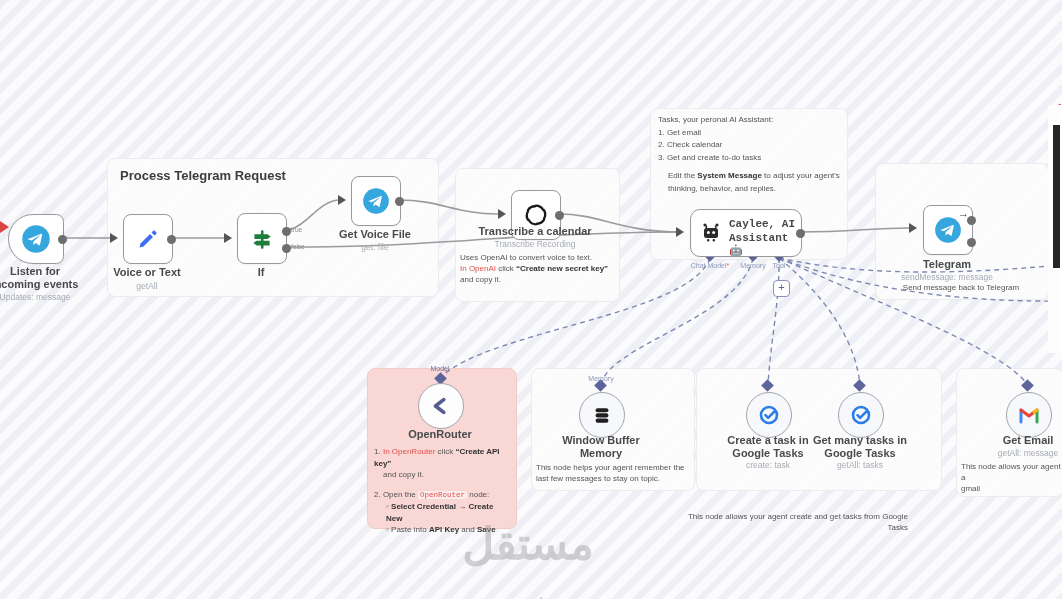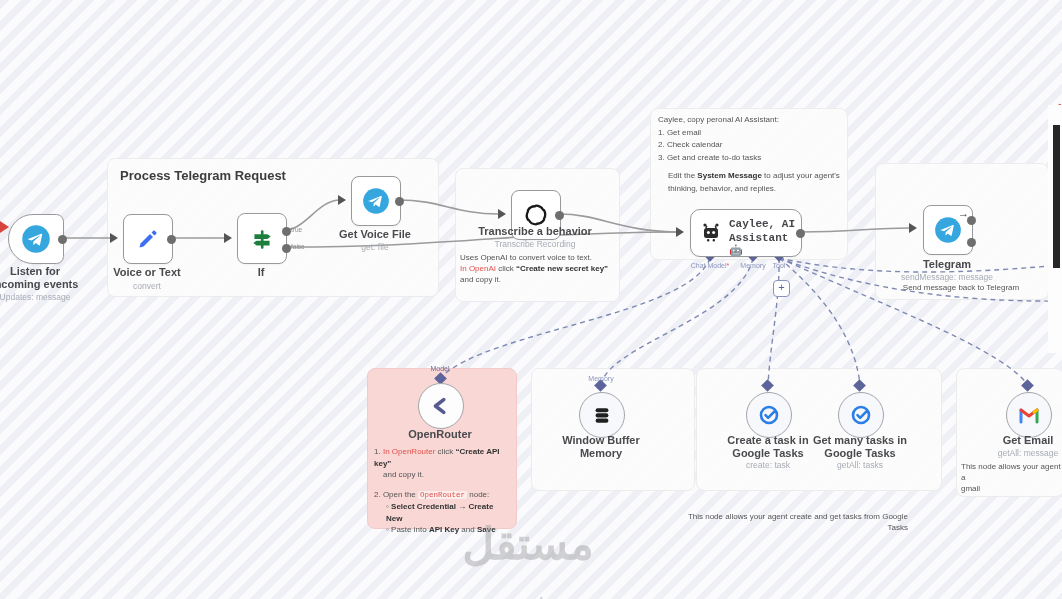--- a/index.html
+++ b/index.html
@@ -46,40 +46,41 @@
 
   <div class="sticky" style="left:455px;top:168px;width:163px;height:132px;"></div>
   <div class="note-text" style="left:460px;top:252px;width:155px;">
     <div><span>Uses OpenAI to convert voice to text.</span></div>
     <div><span class="red">In OpenAI</span><span> click </span><b>“Create new secret key”</b></div>
     <div><span>and copy it.</span></div>
   </div>
 
   <div class="sticky" style="left:650px;top:108px;width:196px;height:150px;"></div>
   <div class="note-text" style="left:658px;top:114px;width:182px;line-height:12.5px;">
-    <div>Caylee, copy peronal AI Assistant:</div>
+    <div>Tasks, your peronal AI Assistant:</div>
     <div>1. Get email</div>
     <div>2. Check calendar</div>
     <div>3. Get and create to-do tasks</div>
     <div style="padding:6px 0 0 10px;"><span>Edit the </span><b>System Message</b><span> to adjust your agent's thinking, behavior, and replies.</span></div>
   </div>
 
   <div class="sticky" style="left:875px;top:163px;width:172px;height:135px;"></div>
   <div class="note-text" style="left:880px;top:282px;width:162px;text-align:center;">Send message back to Telegram</div>
 
   <div class="sticky pink" style="left:367px;top:368px;width:148px;height:159px;"></div>
   <div class="note-text" style="left:374px;top:446px;width:136px;line-height:11.5px;">
     <div><span>1. </span><span class="red">In OpenRouter</span><span> click </span><b>“Create API key”</b></div>
     <div style="padding-left:9px;">and copy it.</div>
     <div style="margin-top:8px;"><span>2. Open the </span><span class="code">OpenRouter</span><span> node:</span></div>
     <div style="padding-left:12px;"><span>◦</span> <b>Select Credential → Create New</b></div>
     <div style="padding-left:12px;"><span>◦</span> <span>Paste into </span><b>API Key</b><span> and </span><b>Save</b></div>
   </div>
 
   <div class="sticky" style="left:531px;top:368px;width:162px;height:121px;"></div>
+  <div class="note-text" style="left:536px;top:462px;width:152px;">This node helps your agent remember the last few messages to stay on topic.</div>
 
   <div class="sticky" style="left:696px;top:368px;width:244px;height:121px;"></div>
   <div class="note-text" style="left:670px;top:467px;width:238px;text-align:right;margin-top:44px;">This node allows your agent create and get tasks from Google Tasks</div>
 
   <div class="sticky" style="left:956px;top:368px;width:106px;height:127px;"></div>
   <div class="note-text pre" style="left:961px;top:461px;width:100px;">This node allows your agent a
 gmail</div>
 
   <svg class="wires" width="1062" height="599">
 
@@ -142,21 +143,21 @@
   <div class="node" style="left:123px;top:214px;width:48px;height:48px;">
     <div class="icon-wrap">
       <svg width="24" height="24" viewBox="0 0 24 24">
           <path d="M4.5 16.5l9.5-9.5 3 3-9.5 9.5-4 1 1-4z" fill="#3e6ef3"></path>
           <path d="M15.5 5.5l1.6-1.6c.5-.5 1.3-.5 1.8 0l1.2 1.2c.5.5.5 1.3 0 1.8L18.5 8.5z" fill="#3e6ef3"></path>
         </svg>
     </div>
     <div class="dot" style="left:43px;top:19.5px;"></div>
   </div>
   <div class="nlabel" style="left:97px;top:266px;width:100px;">Voice or Text</div>
-  <div class="nsub" style="left:97px;top:281px;width:100px;">convert</div>
+  <div class="nsub" style="left:97px;top:281px;width:100px;">getAll</div>
 
   <div class="node" style="left:237px;top:213px;width:48px;height:49px;">
     <div class="icon-wrap">
       <svg width="26" height="26" viewBox="0 0 24 24">
           <rect x="11" y="4" width="2.4" height="17" rx="1" fill="#1d7f3c"></rect>
           <polygon points="5,7.5 17,7.5 20,9.7 17,11.9 5,11.9" fill="#1d7f3c"></polygon>
           <polygon points="19,13.5 7,13.5 4,15.7 7,17.9 19,17.9" fill="#1d7f3c"></polygon>
         </svg>
     </div>
     <div class="dot" style="left:43.5px;top:12.5px;"></div>
@@ -186,21 +187,21 @@
           <path d="M12 4 a7 7 0 0 1 6.06 3.5" transform="rotate(60 12 12)"></path>
           <path d="M12 4 a7 7 0 0 1 6.06 3.5" transform="rotate(120 12 12)"></path>
           <path d="M12 4 a7 7 0 0 1 6.06 3.5" transform="rotate(180 12 12)"></path>
           <path d="M12 4 a7 7 0 0 1 6.06 3.5" transform="rotate(240 12 12)"></path>
           <path d="M12 4 a7 7 0 0 1 6.06 3.5" transform="rotate(300 12 12)"></path>
         </g>
       </svg>
     </div>
     <div class="dot" style="left:43px;top:19.5px;"></div>
   </div>
-  <div class="nlabel" style="left:475px;top:225px;width:120px;">Transcribe a behavior</div>
+  <div class="nlabel" style="left:475px;top:225px;width:120px;">Transcribe a calendar</div>
   <div class="nsub" style="left:475px;top:239px;width:120px;">Transcribe Recording</div>
 
   <div class="node" style="left:690px;top:209px;width:110px;height:46px;border-radius:10px;">
     <div style="position:absolute;left:8px;top:10px;">
       <svg width="24" height="24" viewBox="0 0 24 24">
         <g fill="#2b2b2b">
           <circle cx="6" cy="5" r="1.6"></circle>
             <circle cx="18" cy="5" r="1.6"></circle>
           <rect x="6.6" y="5.5" width="1.4" height="3" transform="rotate(18 7 7)"></rect>
           <rect x="16" y="5.5" width="1.4" height="3" transform="rotate(-18 17 7)"></rect>

